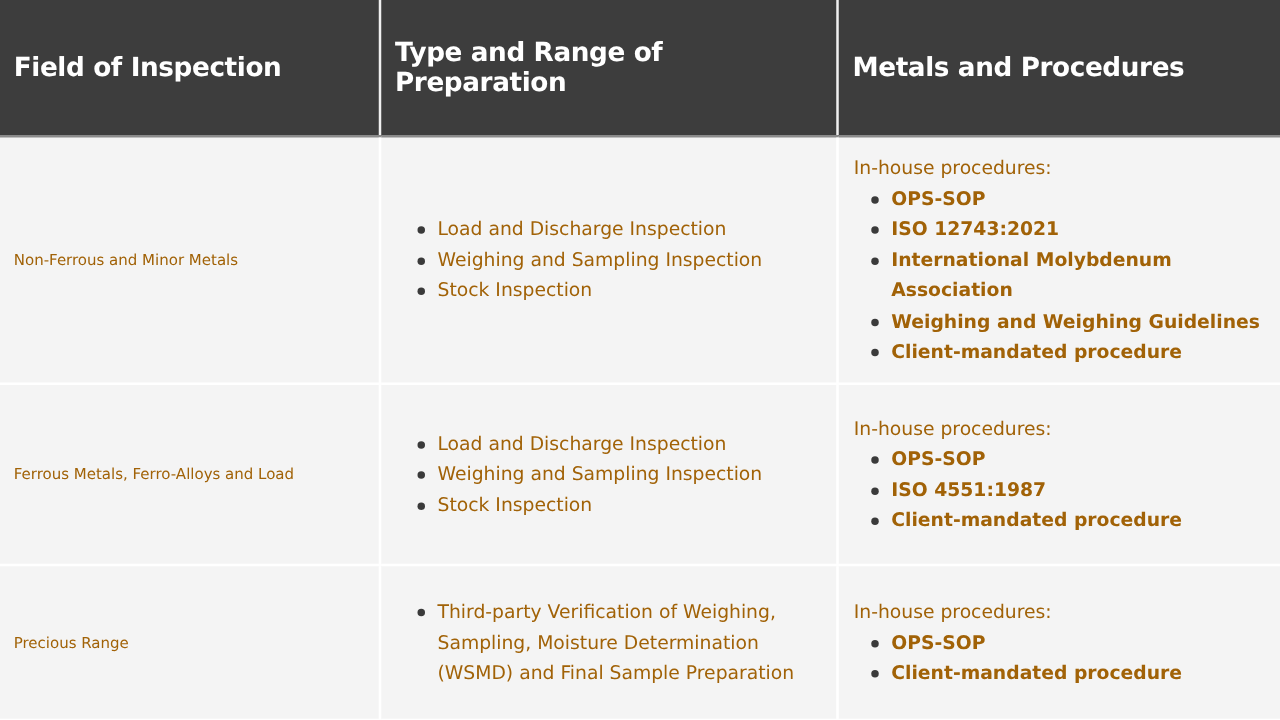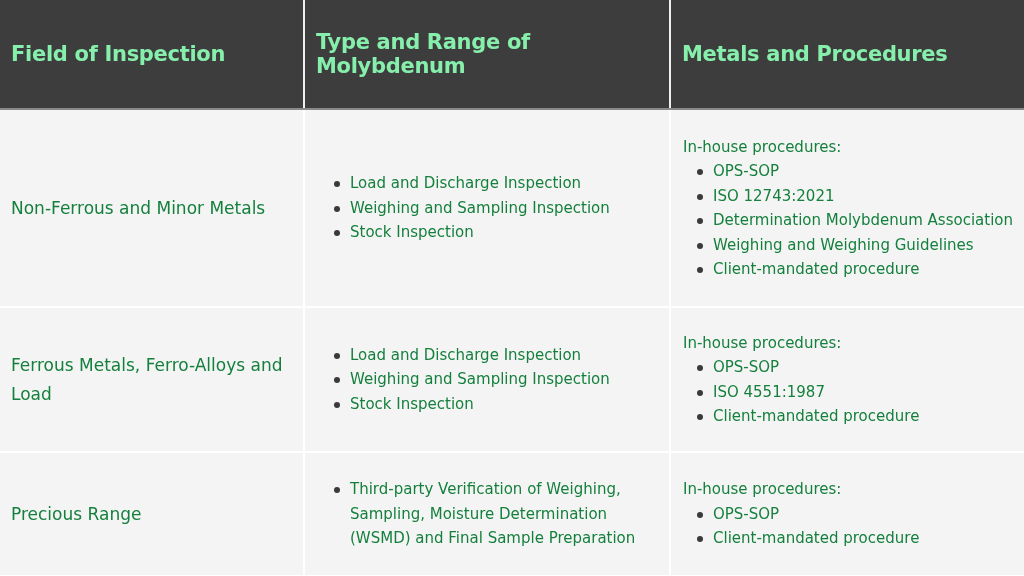--- a/index.html
+++ b/index.html
@@ -1,74 +1,74 @@
 <!DOCTYPE html>
 <html><head>
 <meta charset="utf-8">
 <style>
   html, body { margin:0; padding:0; }
   body { width:1024px; height:576px; overflow:hidden; background:#ffffff;
     font-family:"DejaVu Sans", sans-serif; }
   table { border-collapse:collapse; width:1024px; table-layout:fixed; }
   col.c1 { width:304px; } col.c2 { width:366px; } col.c3 { width:354px; }
-  th { background:#3d3d3d; color:#86efac; text-align:left; font-weight:bold;
+  th { background:#3d3d3d; color:#ffffff; text-align:left; font-weight:bold;
     font-size:21px; height:108px; padding:0 0 0 11px; border-left:2px solid #f0f0f0;
     border-bottom:2px solid #8a8a8a; letter-spacing:-0.3px; vertical-align:middle; }
   th:first-child { border-left:none; }
-  td { background:#f4f4f4; color:#15803d; font-size:15px; vertical-align:middle;
+  td { background:#f4f4f4; color:#a16207; font-size:15px; vertical-align:middle;
     padding:0 0 0 11px; border:2px solid #ffffff; line-height:24.5px; }
   td:first-child { border-left:none; }
   td:last-child { border-right:none; }
   tr.r1 td { height:196px; }
   tr.r2 td { height:143px; }
   tr.r3 td { height:122px; }
-  td.field { font-size:17px; line-height:29px; padding-right:8px; }
+  td.field { font-size:12px; line-height:29px; padding-right:8px; }
   ul { margin:0; padding:0 0 0 24px; list-style:none; }
   li { position:relative; }
   li .bullet { position:absolute; left:-17px; top:10px; width:6px; height:6px;
     border-radius:50%; background:#3a3a3a; }
   td.type ul { padding-left:34px; }
   td.type li .bullet { left:-16px; }
   td.methods { padding-left:12px; }
-  td.methods ul { padding-left:30px; }
+  td.methods ul { padding-left:30px;font-weight:bold; }
   td.methods li .bullet { left:-16px; }
   .intro { display:block; }
 </style>
 </head>
 <body>
 
 <table>
   <colgroup>
       <col class="c1">
       <col class="c2">
       <col class="c3">
     </colgroup>
   <thead>
     <tr>
       <th>Field of Inspection</th>
-      <th>Type and Range of Molybdenum</th>
+      <th>Type and Range of Preparation</th>
       <th>Metals and Procedures</th>
     </tr>
   </thead>
   <tbody>
     <tr class="r1">
       <td class="field">Non-Ferrous and Minor Metals</td>
       <td class="type">
         <ul>
           <li><span class="bullet"></span><span>Load and Discharge Inspection</span></li>
           <li><span class="bullet"></span><span>Weighing and Sampling Inspection</span></li>
           <li><span class="bullet"></span><span>Stock Inspection</span></li>
         </ul>
       </td>
       <td class="methods">
         <span class="intro">In-house procedures:</span>
         <ul>
           <li><span class="bullet"></span><span>OPS-SOP</span></li>
           <li><span class="bullet"></span><span>ISO 12743:2021</span></li>
-          <li><span class="bullet"></span><span>Determination Molybdenum Association</span></li>
+          <li><span class="bullet"></span><span>International Molybdenum Association</span></li>
           <li><span class="bullet"></span><span>Weighing and Weighing Guidelines</span></li>
           <li><span class="bullet"></span><span>Client-mandated procedure</span></li>
         </ul>
       </td>
     </tr>
     <tr class="r2">
       <td class="field">Ferrous Metals, Ferro-Alloys and Load</td>
       <td class="type">
         <ul>
           <li><span class="bullet"></span><span>Load and Discharge Inspection</span></li>

